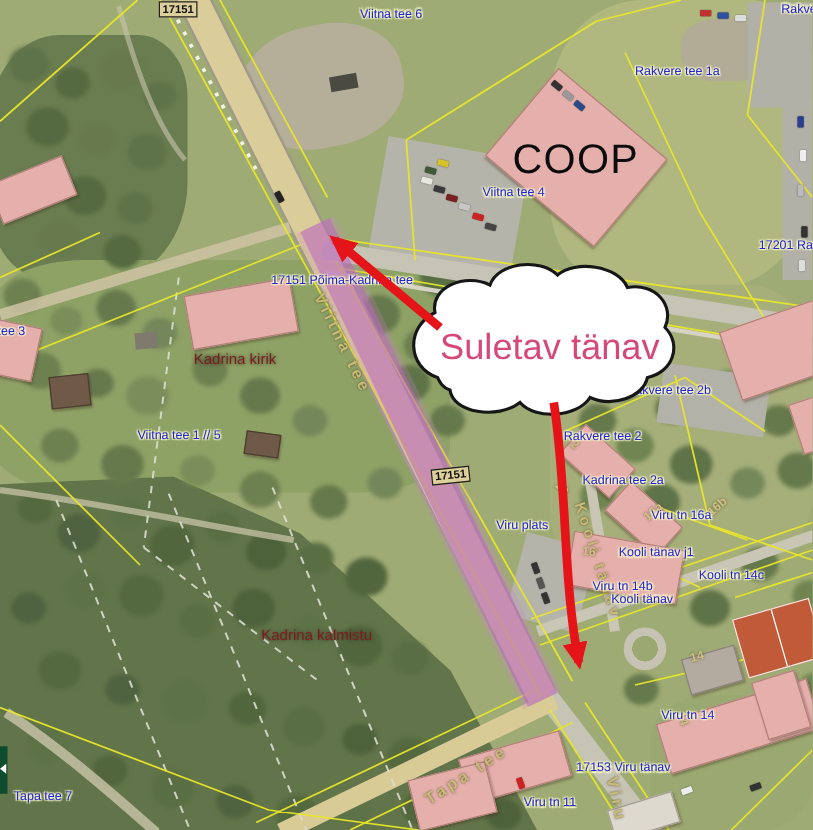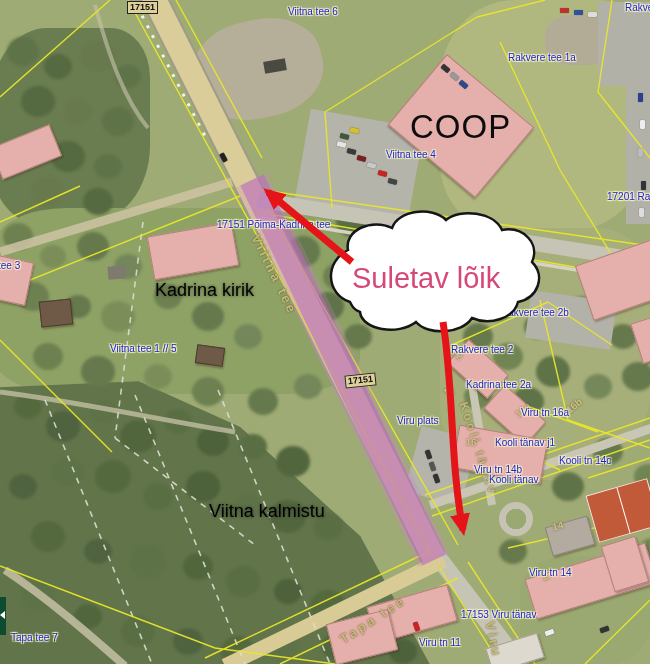--- a/index.html
+++ b/index.html
@@ -4,21 +4,21 @@
 <style>
   html,body{margin:0;padding:0}
   body{width:650px;height:664px;overflow:hidden;position:relative;background:#9fab74;font-family:"Liberation Sans",sans-serif}
   #map{position:absolute;inset:0;overflow:hidden}
   .region,.bld,.car,.lbl,.lblw,.rn,.bn,.badge,.misc{position:absolute}
   .region{border-radius:35% 25% 40% 30%}
   .blobs{position:absolute;width:16px;height:13px;border-radius:50%;filter:blur(1.6px);background:transparent}
   svg{position:absolute;left:0;top:0}
   .lbl{color:#2222da;font-size:10px;font-weight:normal;white-space:nowrap;
        text-shadow:1px 1px 1px #f6f6c6,-1px -1px 1px #f6f6c6,1px -1px 1px #f6f6c6,-1px 1px 1px #f6f6c6}
-  .lblw{color:#000000;font-size:18px;white-space:nowrap;text-shadow:0 0 3px rgba(45,45,35,.85)}
+  .lblw{color:#7f1d1d;font-size:12px;white-space:nowrap;text-shadow:0 0 3px rgba(45,45,35,.85)}
   .rn{color:#c8ba7a;font-size:13px;font-weight:bold;letter-spacing:3px;white-space:nowrap;
       text-shadow:0 0 2px rgba(70,60,20,.85);transform-origin:0 0}
   .bn{color:#cfc186;font-size:10px;font-weight:bold;text-shadow:0 0 2px rgba(70,60,20,.75);transform-origin:0 0}
   .badge{background:#ddd09a;border:1px solid #222;color:#111;font-size:9px;font-weight:bold;padding:0 2px;line-height:11px}
   .bld{background:#e5afac;border:1px solid #b08076;box-shadow:1px 2px 2px rgba(60,40,30,.35)}
   .bld.brown{background:#6e5a47;border-color:#4c3d2f}
   .bld.grey{background:#b3ab9f;border-color:#8a8378}
   .bld.light{background:#ded9cf;border-color:#a59e91}
   .car{width:9px;height:5px;border-radius:1px;box-shadow:0 0 1px rgba(0,0,0,.6)}
   .coop-label{position:absolute;color:#0c0c0c;font-size:33px;letter-spacing:1px;white-space:nowrap}
@@ -192,37 +192,37 @@
   <div class="lbl" style="left:495px;top:437px">Kooli tänav j1</div>
   <div class="lbl" style="left:559px;top:455px">Kooli tn 14c</div>
   <div class="lbl" style="left:474px;top:464px">Viru tn 14b</div>
   <div class="lbl" style="left:489px;top:474px">Kooli tänav</div>
   <div class="lbl" style="left:529px;top:567px">Viru tn 14</div>
   <div class="lbl" style="left:461px;top:609px">17153 Viru tänav</div>
   <div class="lbl" style="left:419px;top:637px">Viru tn 11</div>
   <div class="lbl" style="left:11px;top:632px">Tapa tee 7</div>
 
   <div class="lblw" style="left:155px;top:280px">Kadrina kirik</div>
-  <div class="lblw" style="left:209px;top:501px">Viitna kalmistu</div>
+  <div class="lblw" style="left:209px;top:501px">Kadrina kalmistu</div>
 
   <div class="coop-label" style="left:410px;top:108px">COOP</div>
 
   <svg width="650" height="664" viewBox="0 0 650 664">
     <defs>
       <marker id="ah" markerUnits="userSpaceOnUse" markerWidth="22" markerHeight="20" refX="16" refY="10" orient="auto">
         <path d="M0 0 L22 10 L0 20 Z" fill="#e41419"></path>
       </marker>
     </defs>
     <path fill="#ffffff" stroke="#161616" stroke-width="2.5" d="M350 302 C326 294 324 262 348 250 C344 230 372 218 392 228 C398 210 432 206 446 220
          C460 208 494 212 502 230 C524 226 540 244 532 262 C546 276 538 298 518 302
          C514 318 490 326 472 318 C462 334 428 336 416 322 C398 336 362 330 360 312
          C354 310 352 306 350 302 Z"></path>
     <path d="M352 262 L268 192" stroke="#e41419" stroke-width="7" fill="none" marker-end="url(#ah)"></path>
     <path d="M443 322 C454 392 450 462 463 530" stroke="#e41419" stroke-width="7" fill="none" marker-end="url(#ah)"></path>
   </svg>
-  <div class="cloud-text" style="left:352px;top:262px">Suletav lõik</div>
+  <div class="cloud-text" style="left:352px;top:262px">Suletav tänav</div>
 
 
   <div id="panel-handle">
     <div class="tri"></div>
   </div>
 
 </div>
 
 </body></html>

